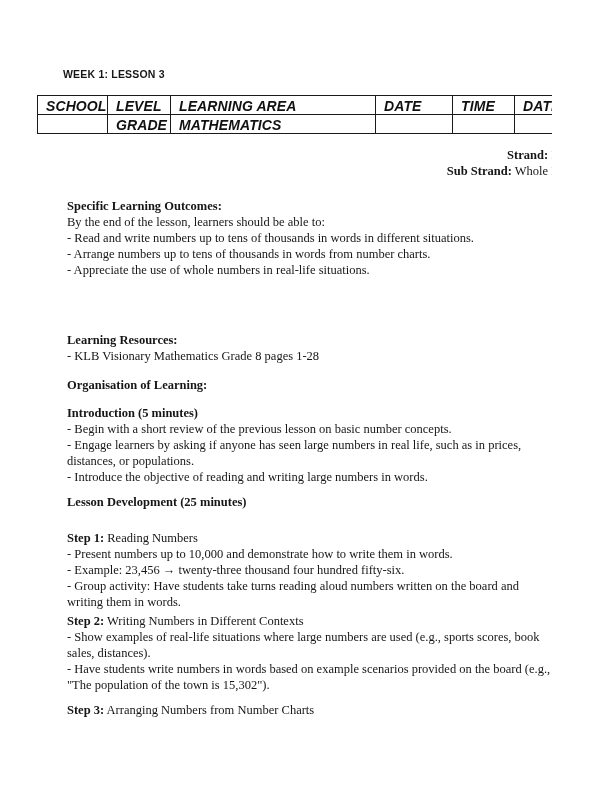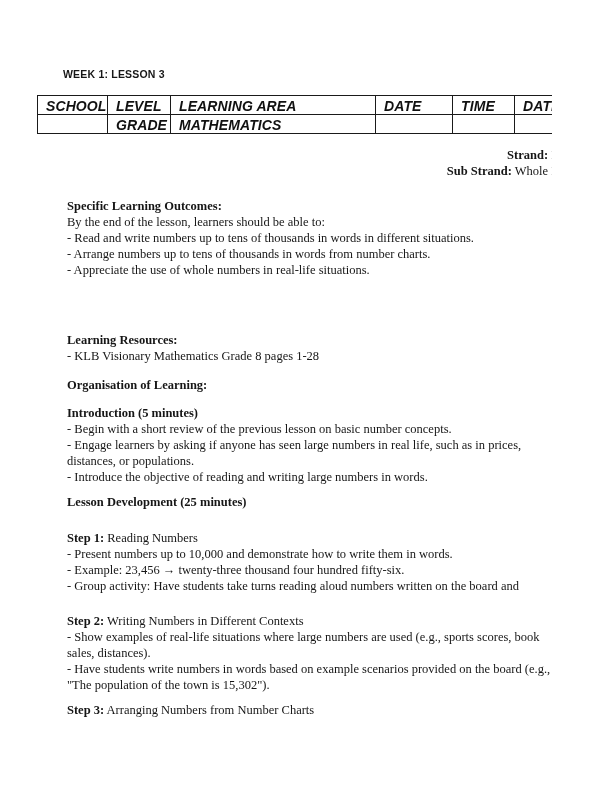--- a/index.html
+++ b/index.html
@@ -122,20 +122,21 @@
         <div class="line"><span>- Introduce the objective of reading and writing large numbers in words.</span></div>
       </div>
       <div class="section" style="top: 494px;">
         <div class="line"><strong>Lesson Development (25 minutes)</strong></div>
       </div>
       <div class="section" style="top: 521px; margin-top: 9px;">
         <div class="line"><strong>Step 1:</strong><span> Reading Numbers</span></div>
         <div class="line"><span>- Present numbers up to 10,000 and demonstrate how to write them in words.</span></div>
         <div class="line"><span>- Example: 23,456 → twenty-three thousand four hundred fifty-six.</span></div>
         <div class="line"><span>- Group activity: Have students take turns reading aloud numbers written on the board and</span></div>
+        <div class="line"><span>writing them in words.</span></div>
       </div>
       <div class="section" style="top: 613px;">
         <div class="line"><strong>Step 2:</strong><span> Writing Numbers in Different Contexts</span></div>
         <div class="line"><span>- Show examples of real-life situations where large numbers are used (e.g., sports scores, book</span></div>
         <div class="line"><span>sales, distances).</span></div>
         <div class="line"><span>- Have students write numbers in words based on example scenarios provided on the board (e.g.,</span></div>
         <div class="line"><span>"The population of the town is 15,302").</span></div>
       </div>
       <div class="section" style="top: 702px;">
         <div class="line"><strong>Step 3:</strong><span> Arranging Numbers from Number Charts</span></div>

